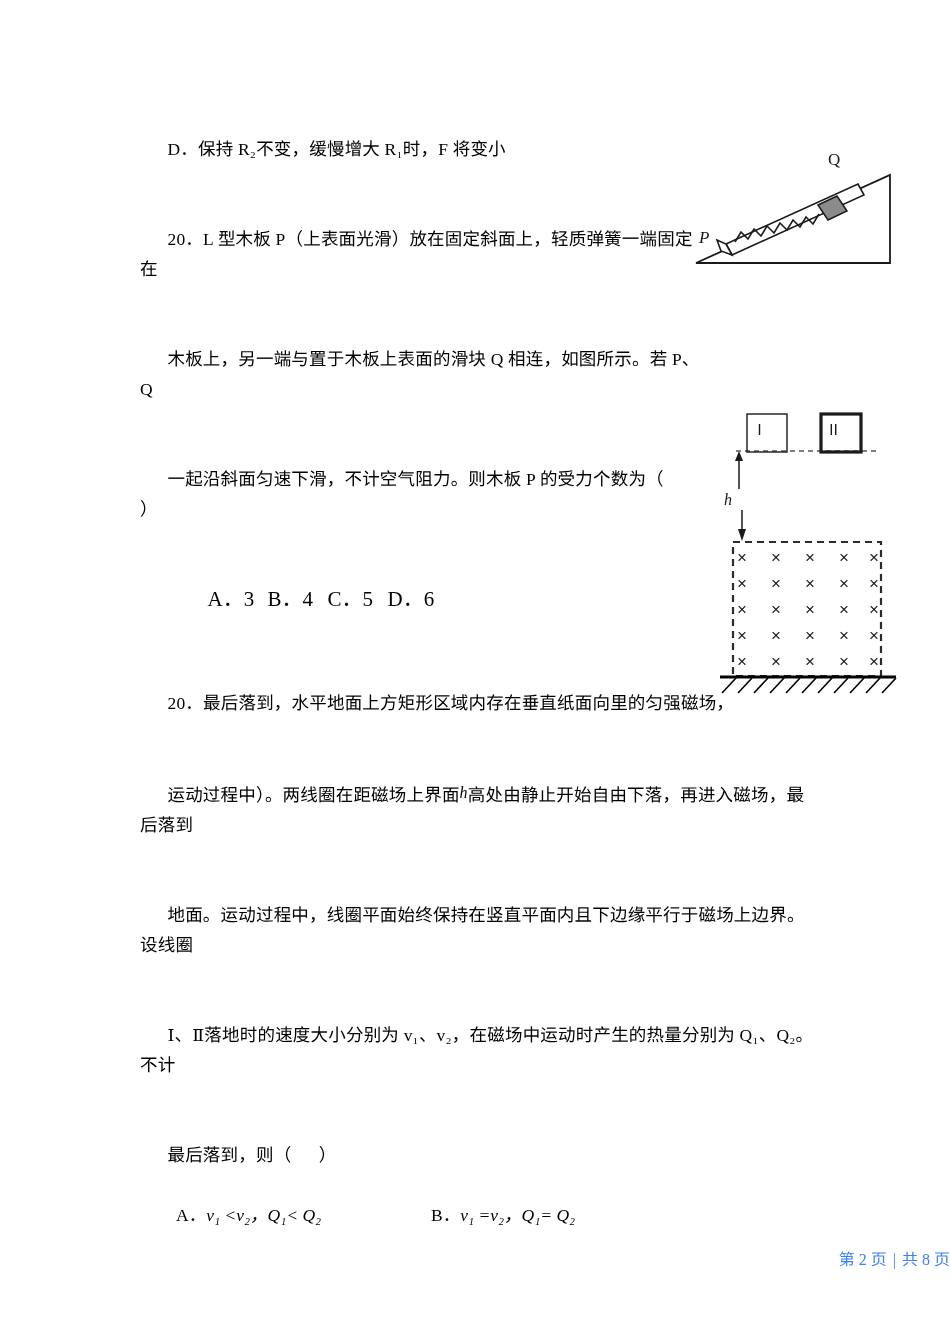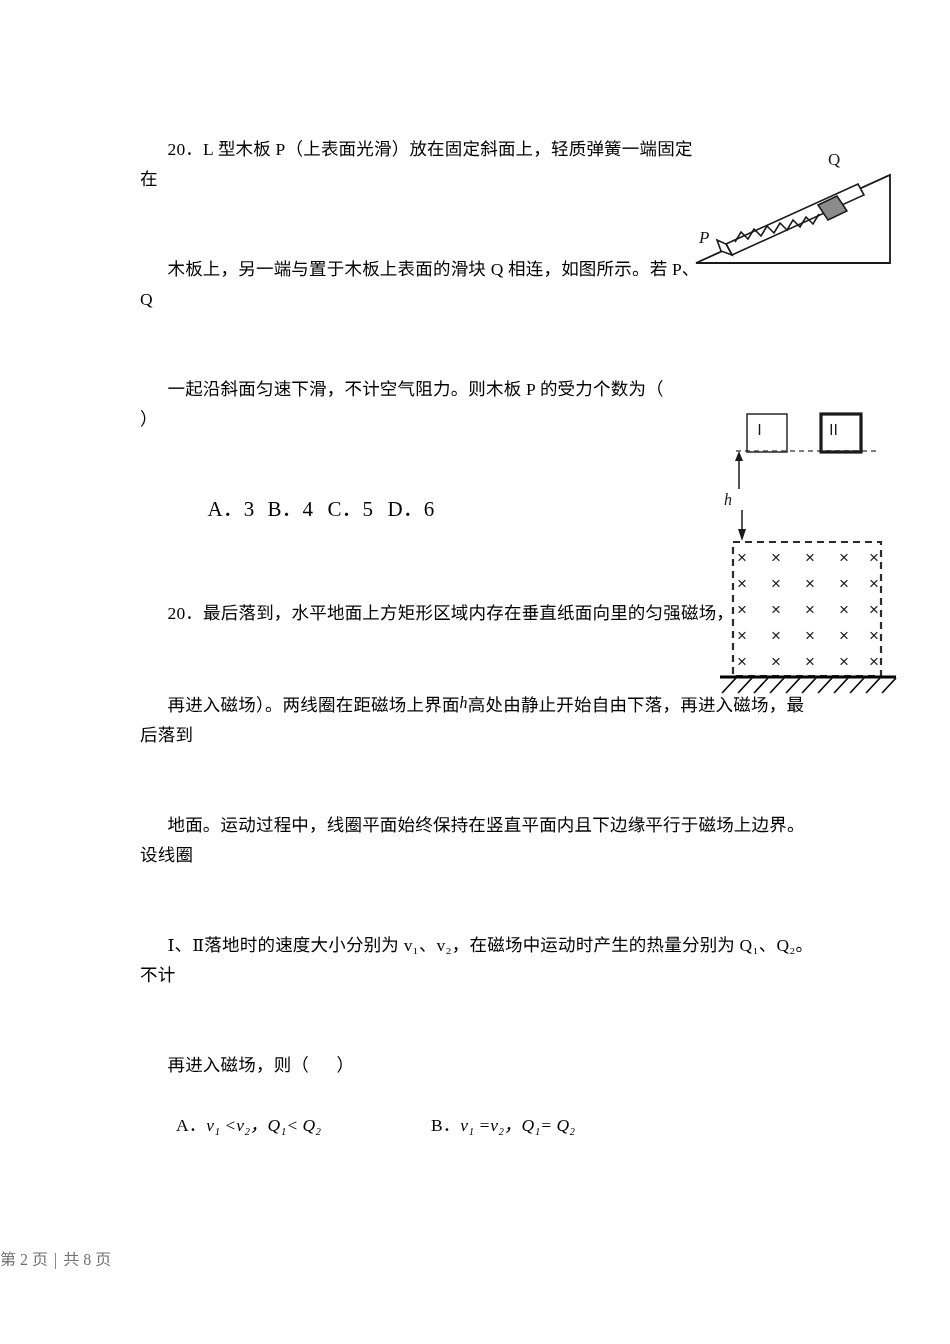--- a/index.html
+++ b/index.html
@@ -78,64 +78,67 @@
     width: 215px;
     height: 298px;
   }
 
   
   .footer {
     position: absolute;
     left: 0;
     top: 1246px;
     width: 950px;
-    text-align: left;
+    text-align: right;
     font-size: 16px;
-    color: #737373;
+    color: #3b82f6;
   }
   .footer .pg { }
   .footer .bar { margin: 0 6px; }
 
   svg { display: block; overflow: visible; }
 </style>
 </head>
 <body>
 
 <div class="page">
 
   <div class="content">
 
+    <div class="line indent1">
+      <span>D．保持 R₂不变，缓慢增大 R₁时，F 将变小</span>
+    </div>
 
     <div class="line" style="width:560px;">
       <span>20．</span><span>L 型木板 P（上表面光滑）放在固定斜面上，轻质弹簧一端固定在</span>
     </div>
     <div class="line" style="width:560px;">
       <span>木板上，另一端与置于木板上表面的滑块 Q 相连，如图所示。若 P、Q</span>
     </div>
     <div class="line" style="width:560px;">
       <span>一起沿斜面匀速下滑，不计空气阻力。则木板 P 的受力个数为（      ）</span>
     </div>
     <div class="choice-row choices19">
       <span class="c-a">A．3</span><span class="c-a">B．4</span><span class="c-a">C．5</span><span class="c-a">D．6</span>
     </div>
 
     <div class="line" style="margin-top:14px;">
       <span>20．</span><span>最后落到，水平地面上方矩形区域内存在垂直纸面向里的匀强磁场，</span>
     </div>
     <div class="line">
-      <span>再进入磁场）。两线圈在距磁场上界面</span><span class="math-i" style="font-size:16px;vertical-align:3px;">h</span><span>高处由静止开始自由下落，再进入磁场，最后落到</span>
+      <span>运动过程中）。两线圈在距磁场上界面</span><span class="math-i" style="font-size:16px;vertical-align:3px;">h</span><span>高处由静止开始自由下落，再进入磁场，最后落到</span>
     </div>
     <div class="line">
       <span>地面。运动过程中，线圈平面始终保持在竖直平面内且下边缘平行于磁场上边界。设线圈</span>
     </div>
     <div class="line">
       <span>Ⅰ、Ⅱ落地时的速度大小分别为 v₁、v₂，在磁场中运动时产生的热量分别为 Q₁、Q₂。不计</span>
     </div>
     <div class="line">
-      <span>再进入磁场，则（      ）</span>
+      <span>最后落到，则（      ）</span>
     </div>
 
     <div class="choice-grid">
       <div>
         <span class="cell"><span>A．</span><span class="math-i">v₁ &lt;v₂，Q₁&lt; Q₂</span></span><span class="cell"><span>B．</span><span class="math-i">v₁ =v₂，Q₁= Q₂</span></span>
       </div>
 
     </div>
 
   </div>

